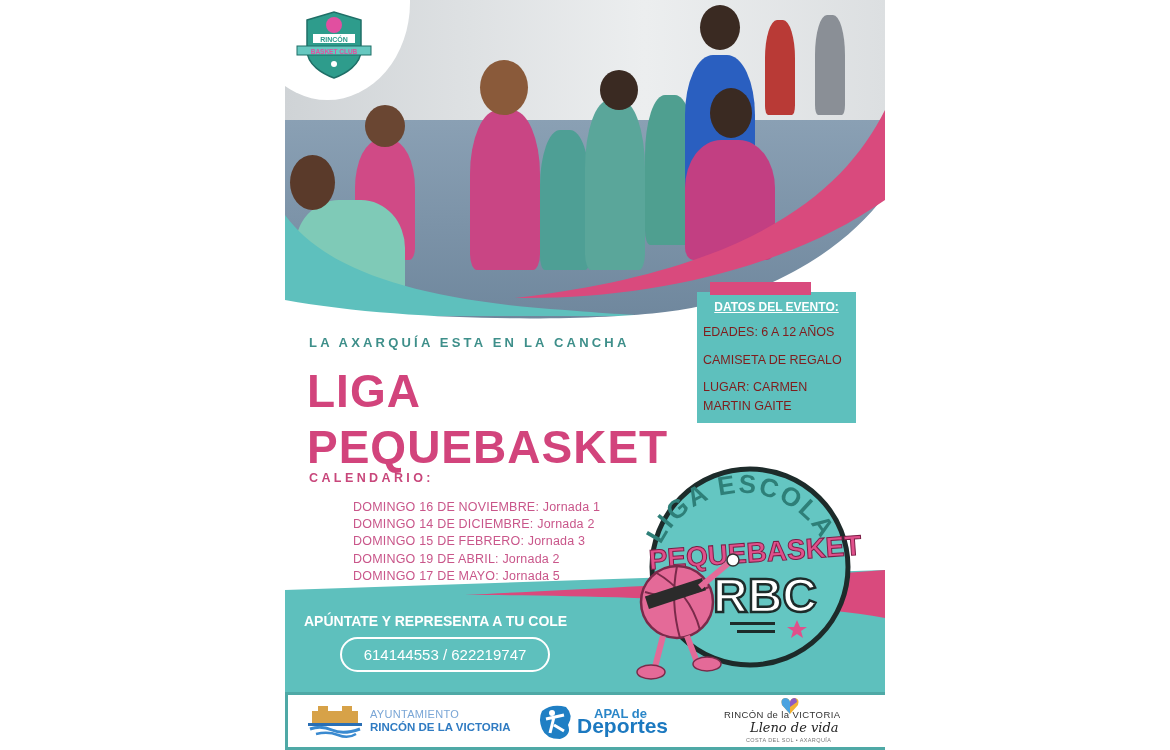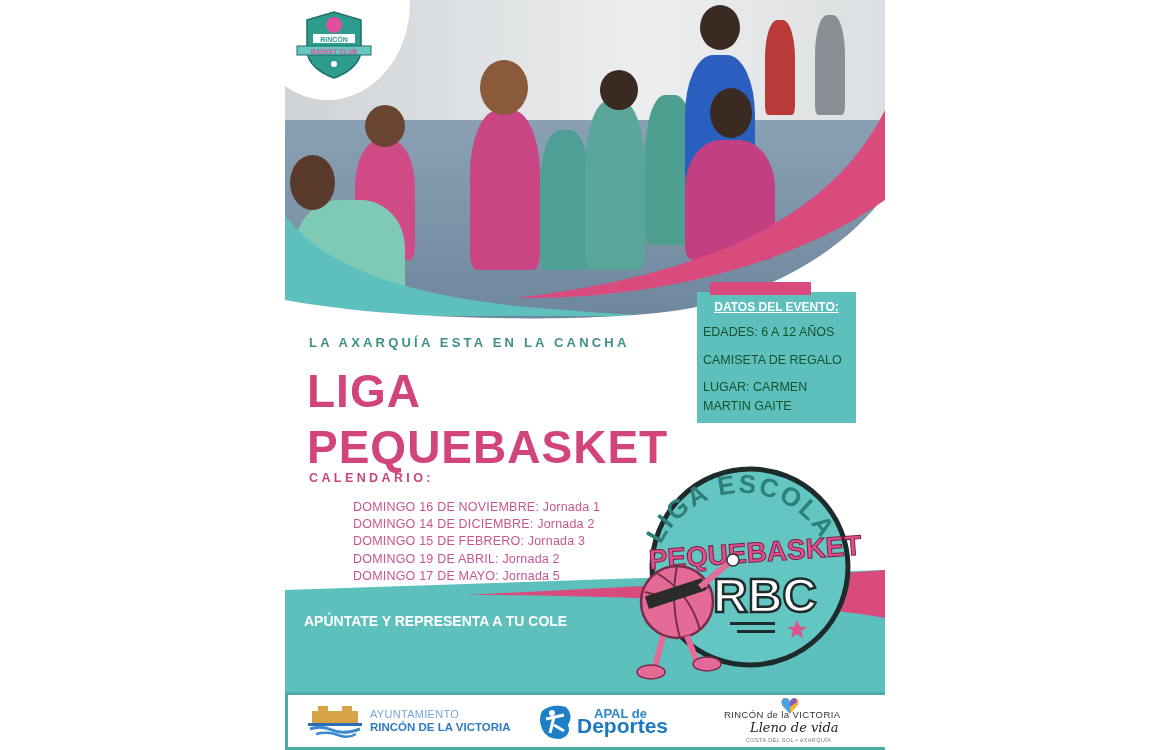--- a/index.html
+++ b/index.html
@@ -24,21 +24,21 @@
   .tagline { position: absolute; left: 24px; top: 335px; font-size: 13px; letter-spacing: 3.2px; color: #3e8f8a; font-weight: bold; z-index: 6; }
   .title-1 { position: absolute; left: 22px; top: 364px; font-size: 46px; font-weight: bold; color: #d2447c; letter-spacing: 1px; z-index: 6; }
   .title-2 { position: absolute; left: 22px; top: 420px; font-size: 46px; font-weight: bold; color: #d2447c; letter-spacing: 1px; z-index: 6; }
   .cal-label { position: absolute; left: 24px; top: 471px; font-size: 12.5px; font-weight: bold; letter-spacing: 3.4px; color: #c8477b; z-index: 6; }
   .calendar { position: absolute; left: 24px; top: 499px; z-index: 6; list-style: none; }
   .calendar li { font-size: 12.5px; color: #c9568a; line-height: 17.2px; letter-spacing: 0.2px; margin-left: 44px; }
 
   .event-box { position: absolute; left: 412px; top: 292px; width: 159px; height: 131px; background: #5ec0bd; z-index: 7; padding: 8px 6px; }
   .event-tab { position: absolute; left: 425px; top: 282px; width: 101px; height: 13px; background: #d94a7d; z-index: 8; }
   .event-box h3 { font-size: 12px; color: #ffffff; text-decoration: underline; text-align: center; font-weight: bold; margin-bottom: 8px; }
-  .event-box p { font-size: 12.5px; color: #14532d; line-height: 20px; margin-bottom: 8px; }
+  .event-box p { font-size: 12.5px; color: #7f1d1d; line-height: 20px; margin-bottom: 8px; }
   .event-box p.last { line-height: 19px; }
 
   .bottom-band { position: absolute; left: 0; top: 570px; width: 600px; height: 125px; z-index: 2; }
   .cta { position: absolute; left: 19px; top: 613px; font-size: 14px; font-weight: bold; color: #ffffff; z-index: 6; }
   .phone-btn { position: absolute; left: 55px; top: 637px; width: 210px; height: 35px; border: 2px solid #ffffff; border-radius: 18px; color: #ffffff; font-size: 15px; text-align: center; line-height: 31px; z-index: 6; }
 
   .emblem { position: absolute; left: 330px; top: 452px; width: 250px; height: 240px; z-index: 8; }
 
   .footer { position: absolute; left: 0; top: 692px; width: 621px; height: 58px; background: #4fa9a6; z-index: 9; padding: 3px; }
   .footer-inner { width: 100%; height: 100%; background: #ffffff; position: relative; }
@@ -115,20 +115,21 @@
     <p>CAMISETA DE REGALO</p>
     <p class="last">LUGAR: CARMEN MARTIN GAITE</p>
   </div>
 
   <svg class="bottom-band" viewBox="0 0 600 125">
     <path d="M0,20 L600,0 L600,125 L0,125 Z" fill="#5ec0bd"></path>
     <path d="M180,25 C280,20 450,12 600,0 L600,48 C500,30 300,25 180,25 Z" fill="#d94a7d"></path>
   </svg>
 
   <div class="cta">APÚNTATE Y REPRESENTA A TU COLE</div>
+  <div class="phone-btn">614144553 / 622219747</div>
 
   <svg class="emblem" viewBox="0 0 250 240">
     <defs>
       <path id="arc" d="M40,110 A90,90 0 0 1 210,95"></path>
     </defs>
     <circle cx="135" cy="115" r="98" fill="#64c6c2" stroke="#1d2b2a" stroke-width="5"></circle>
     <text font-size="26" font-weight="bold" fill="#2e7f78" font-family="Liberation Sans, sans-serif" letter-spacing="2">
       <textPath href="#arc" startOffset="8%">LIGA ESCOLAR</textPath>
     </text>
     <text x="140" y="110" font-size="28" font-weight="bold" text-anchor="middle" fill="#e0508b" stroke="#7a1d45" stroke-width="1" font-family="Liberation Sans, sans-serif" transform="rotate(-4 140 100)">PEQUEBASKET</text>

